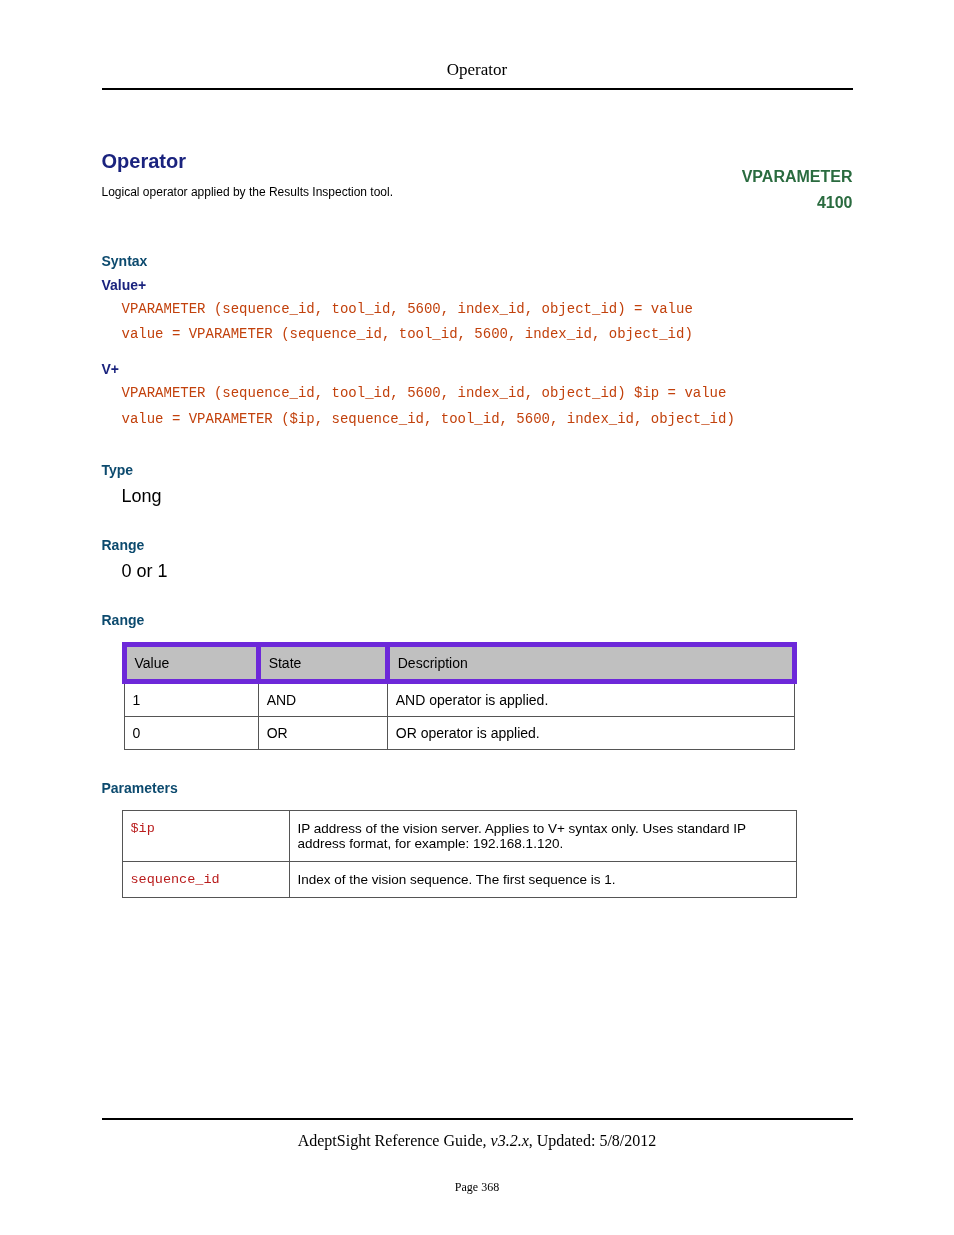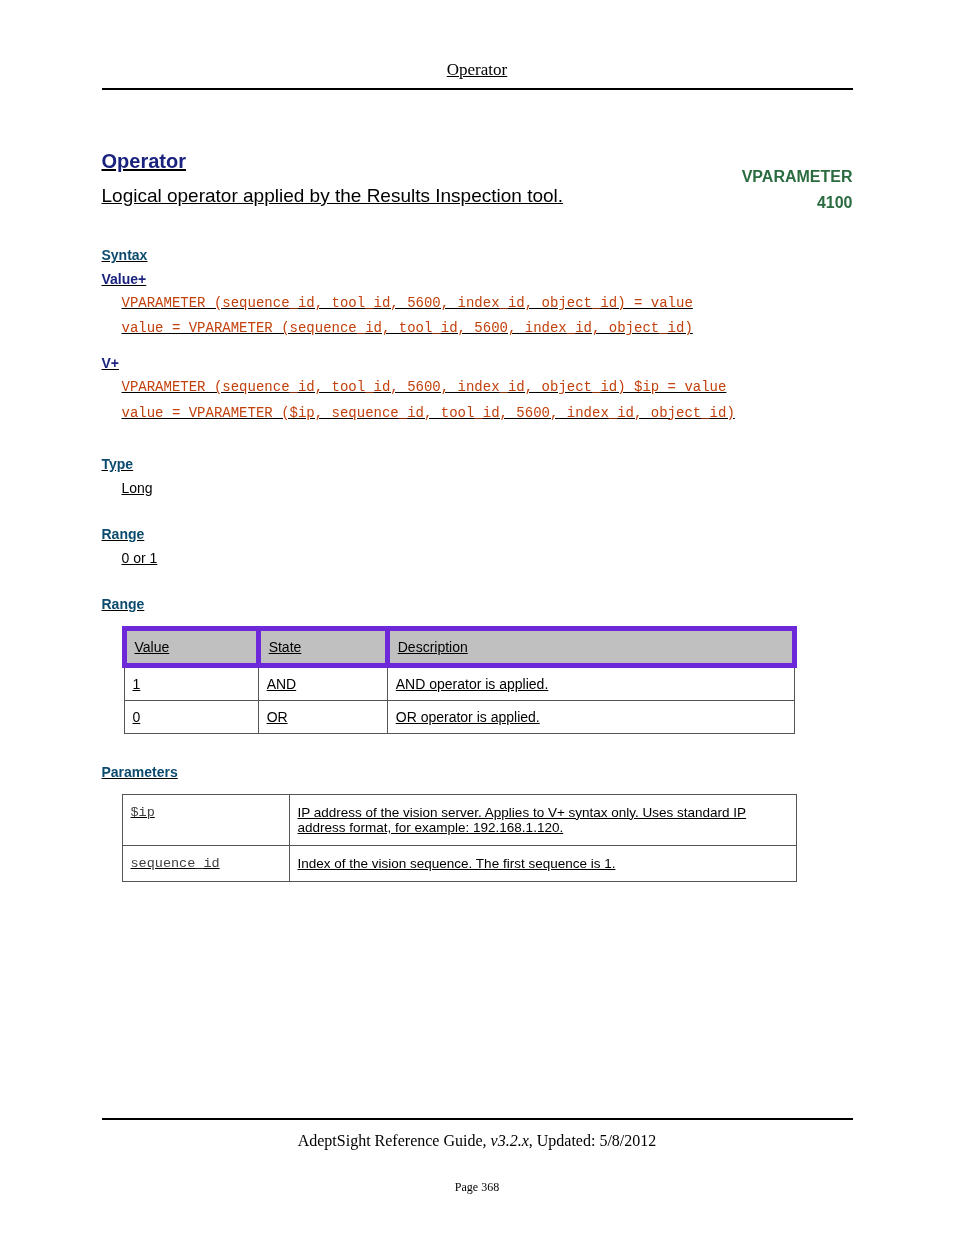--- a/index.html
+++ b/index.html
@@ -10,21 +10,20 @@
     color: #000;
     background: #fff;
   }
   .page {
     width: 951px;
     min-height: 1235px;
     margin: 0 auto;
     padding: 60px 100px 40px 100px;
     box-sizing: border-box;
     position: relative;
-    text-decoration: underline;
   }
   .header {
     text-align: center;
     font-family: Georgia, 'Times New Roman', serif;
     font-size: 17px;
     padding-bottom: 8px;
     border-bottom: 2px solid #000;
     margin-bottom: 60px;
   }
   .title-row {
@@ -41,22 +40,22 @@
     position: absolute;
     right: 0;
     top: 14px;
     text-align: right;
     color: #2a6b3f;
     font-weight: bold;
     font-size: 16px;
     line-height: 1.6;
   }
   .desc {
-    font-size: 19px;
-    margin-bottom: 40px;
+    font-size: 12px;
+    margin-bottom: 54px;
   }
   .section-head {
     color: #0c4a6e;
     font-weight: bold;
     font-size: 14px;
     margin-top: 30px;
     margin-bottom: 8px;
   }
   .sub-head {
     color: #1a237e;
@@ -69,21 +68,21 @@
     font-family: 'Courier New', Courier, monospace;
     font-size: 14px;
     color: #c2410c;
     padding-left: 20px;
     line-height: 1.8;
     margin-bottom: 14px;
     white-space: pre;
   }
   .indent-text {
     padding-left: 20px;
-    font-size: 14px;
+    font-size: 18px;
     margin-bottom: 10px;
   }
   table.state-table {
     border-collapse: collapse;
     width: 90%;
     margin-left: 20px;
     margin-top: 14px;
     font-family: Arial, Helvetica, sans-serif;
     font-size: 14px;
   }
@@ -108,21 +107,21 @@
     font-size: 13.5px;
   }
   table.param-table td {
     border: 1px solid #555;
     padding: 10px 8px;
     text-align: left;
     vertical-align: top;
   }
   table.param-table td.param-name {
     font-family: 'Courier New', Courier, monospace;
-    color: #404040;
+    color: #b91c1c;
     width: 150px;
   }
   .footer {
     position: absolute;
     bottom: 40px;
     left: 100px;
     right: 100px;
   }
   .footer-line {
     border-top: 2px solid #000;

